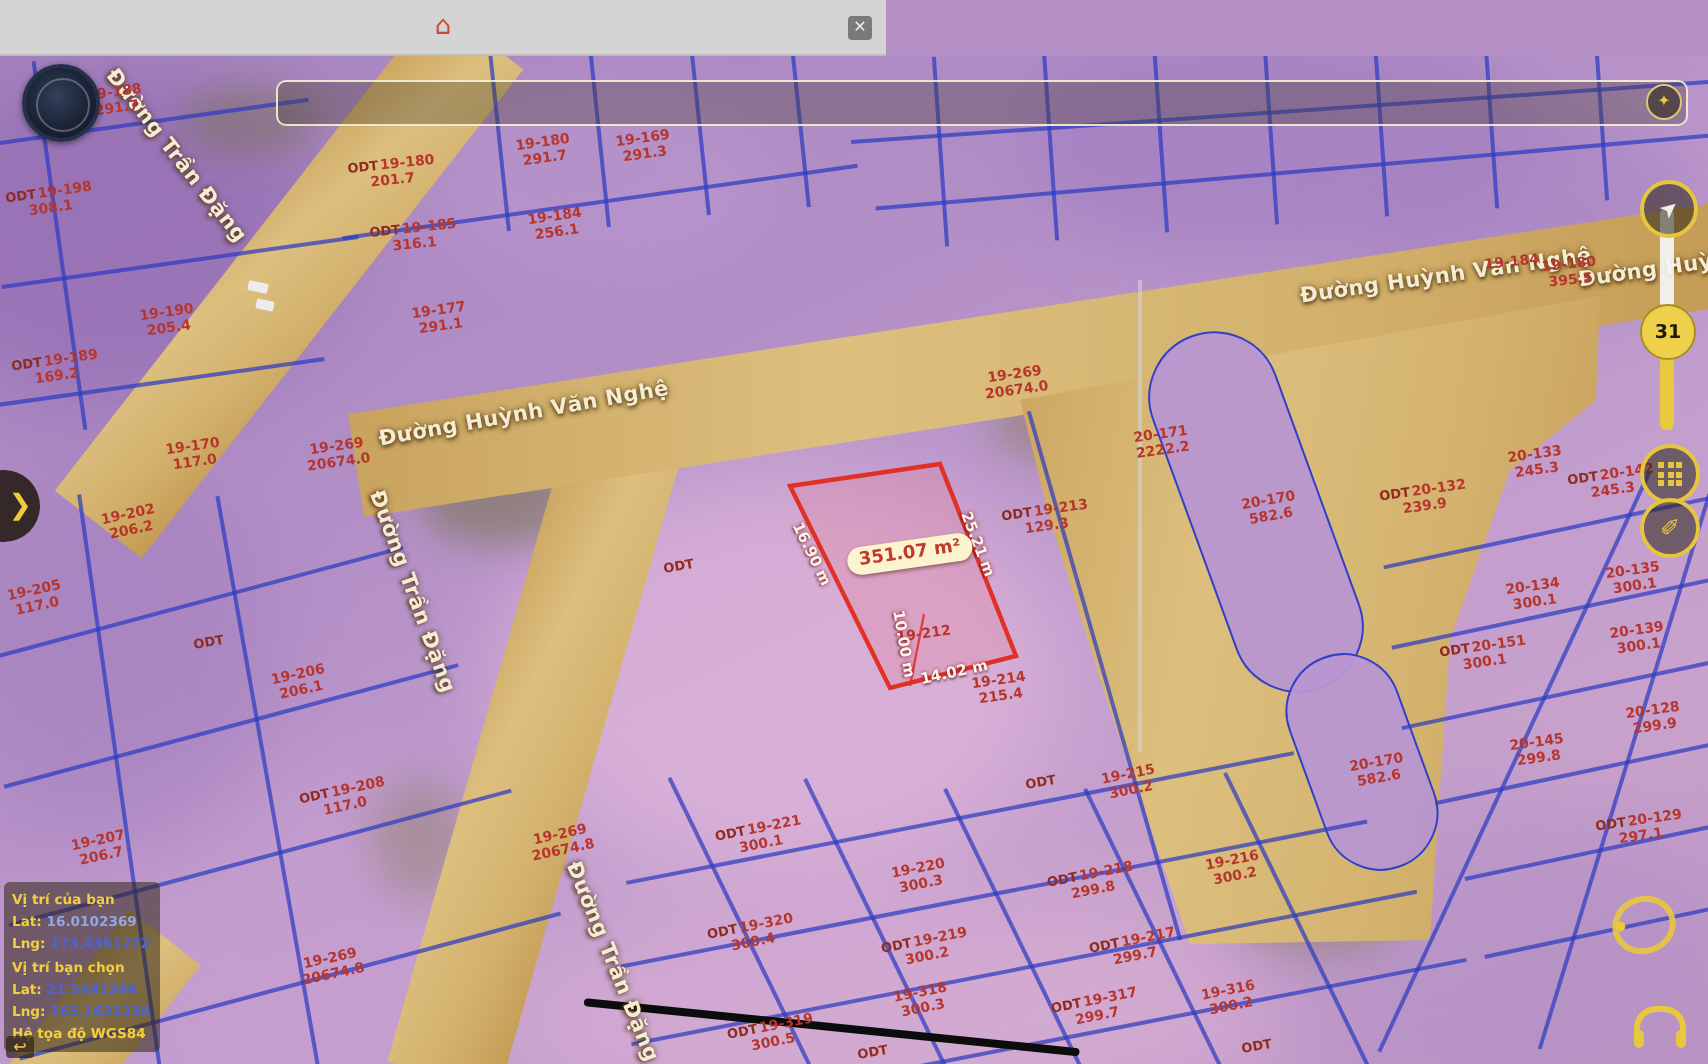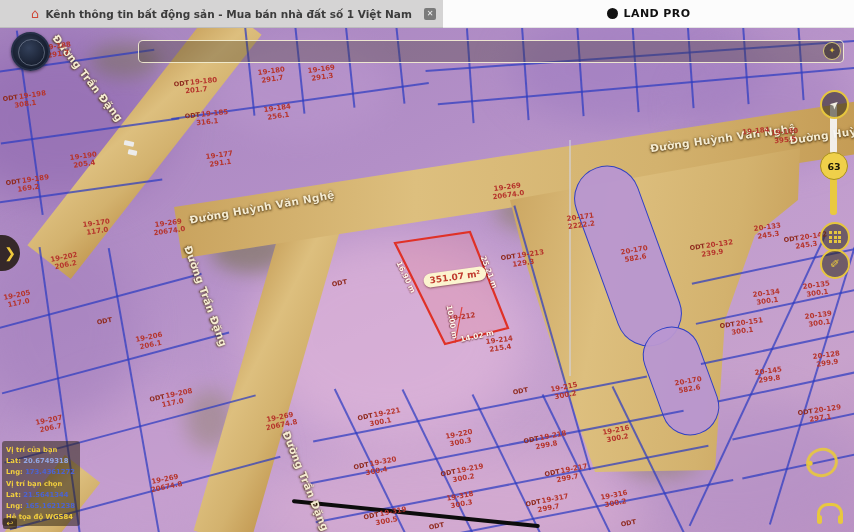--- a/index.html
+++ b/index.html
@@ -67,26 +67,21 @@
   .backbtn{position:absolute;left:3px;top:490px;width:14px;height:11px;background:rgba(48,36,22,.7);border-radius:2px;color:#f2cf3e;font-size:8px;line-height:11px;text-align:center;z-index:20;cursor:pointer;}
 </style>
 </head>
 <body>
 
 <div class="screen">
 
   <div class="tabbar">
     <div class="tabL">
       <span class="fav">⌂</span>
-      <span class="ttl">Kênh thông tin bất động sản - Mua bán nhà đất số 1 Việt Nam</span>
       <span class="closebox">✕</span>
-    </div>
-    <div class="tabR">
-      <span class="dot"></span>
-      <span class="brand">LAND PRO</span>
     </div>
   </div>
 
   <div class="map" id="map">
 
     <div class="road" style="left:117px;top:-43px;width:55px;height:310px;transform:rotate(38deg);"></div>
     <div class="road" style="left:238px;top:187px;width:58px;height:330px;transform:rotate(16deg);"></div>
     <div class="road" style="left:174px;top:126px;width:690px;height:52px;transform:rotate(-8.8deg);"></div>
     <div class="road" style="left:500px;top:112px;width:300px;height:340px;
       clip-path:polygon(10px 60px,300px 8px,298px 60px,255px 95px,225px 180px,215px 330px,95px 332px,55px 215px,25px 120px);"></div>
@@ -113,21 +108,21 @@
     <div class="chev">
         <span>❯</span>
       </div>
 
     <div class="ctrl" id="btn-loc">
         <span>➤</span>
       </div>
     <div class="trackW"></div>
     <div class="trackY"></div>
     <div class="thumb">
-        <span>63</span>
+        <span>31</span>
       </div>
     <div class="ctrl" id="btn-grid">
       <span class="gridicon">
           <s></s>
           <s></s>
           <s></s>
           <s></s>
           <s></s>
           <s></s>
           <s></s>
@@ -136,21 +131,21 @@
         </span>
     </div>
     <div class="ctrl" id="btn-draw">
         <span>✐</span>
       </div>
     <div class="orbit"></div>
     <div class="headset"></div>
 
     <div class="infobox">
       <div class="y">Vị trí của bạn</div>
-      <div><span class="y">Lat:</span> <span class="v1">20.6749318</span></div>
+      <div><span class="y">Lat:</span> <span class="v1">16.0102369</span></div>
       <div><span class="y">Lng:</span> <span class="v2">173.4361272</span></div>
       <div class="y">Vị trí bạn chọn</div>
       <div><span class="y">Lat:</span> <span class="v2">21.5641344</span></div>
       <div><span class="y">Lng:</span> <span class="v2">165.1621238</span></div>
       <div class="y">Hệ tọa độ WGS84</div>
     </div>
     <div class="backbtn"><span>↩</span></div>
 
   <div class="blob" style="left: -50px; top: 7px; width: 220px; height: 170px; background: rgb(139, 99, 173); opacity: 0.55; filter: blur(22px); z-index: 1;"></div>
       <div class="blob" style="left: 510px; top: -18px; width: 260px; height: 120px; background: rgb(154, 120, 191); opacity: 0.5; filter: blur(18px); z-index: 1;"></div>

